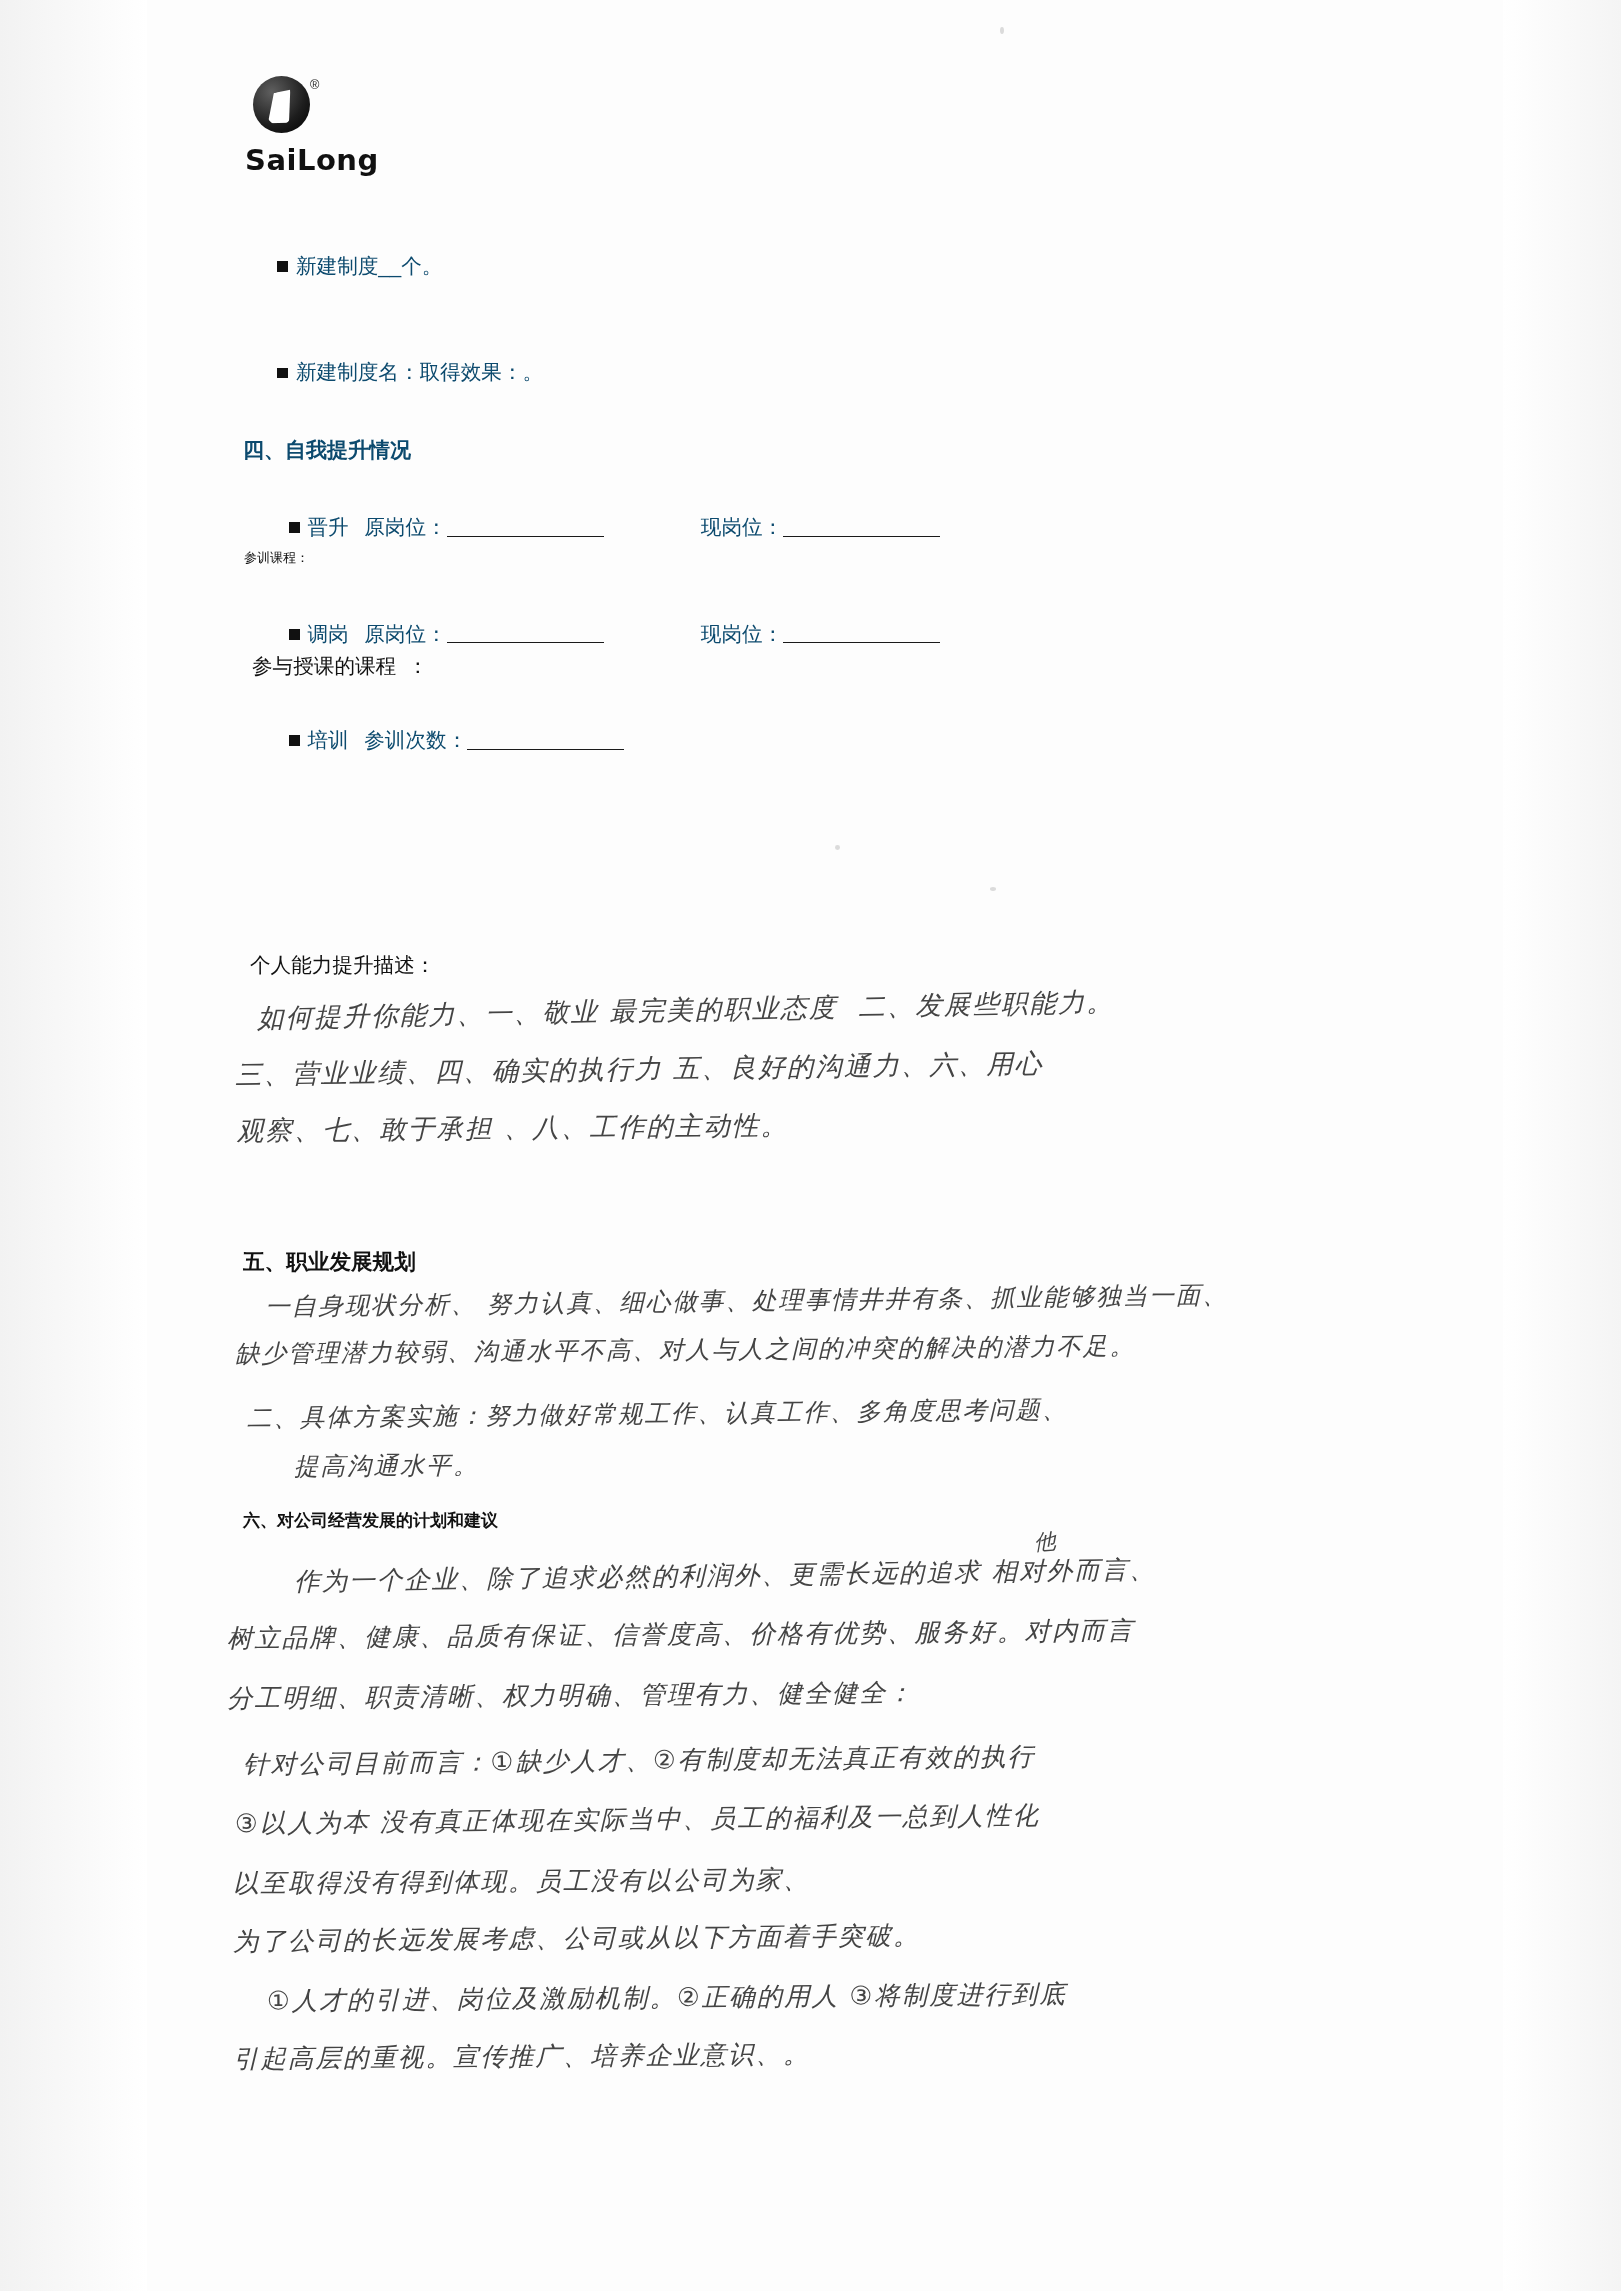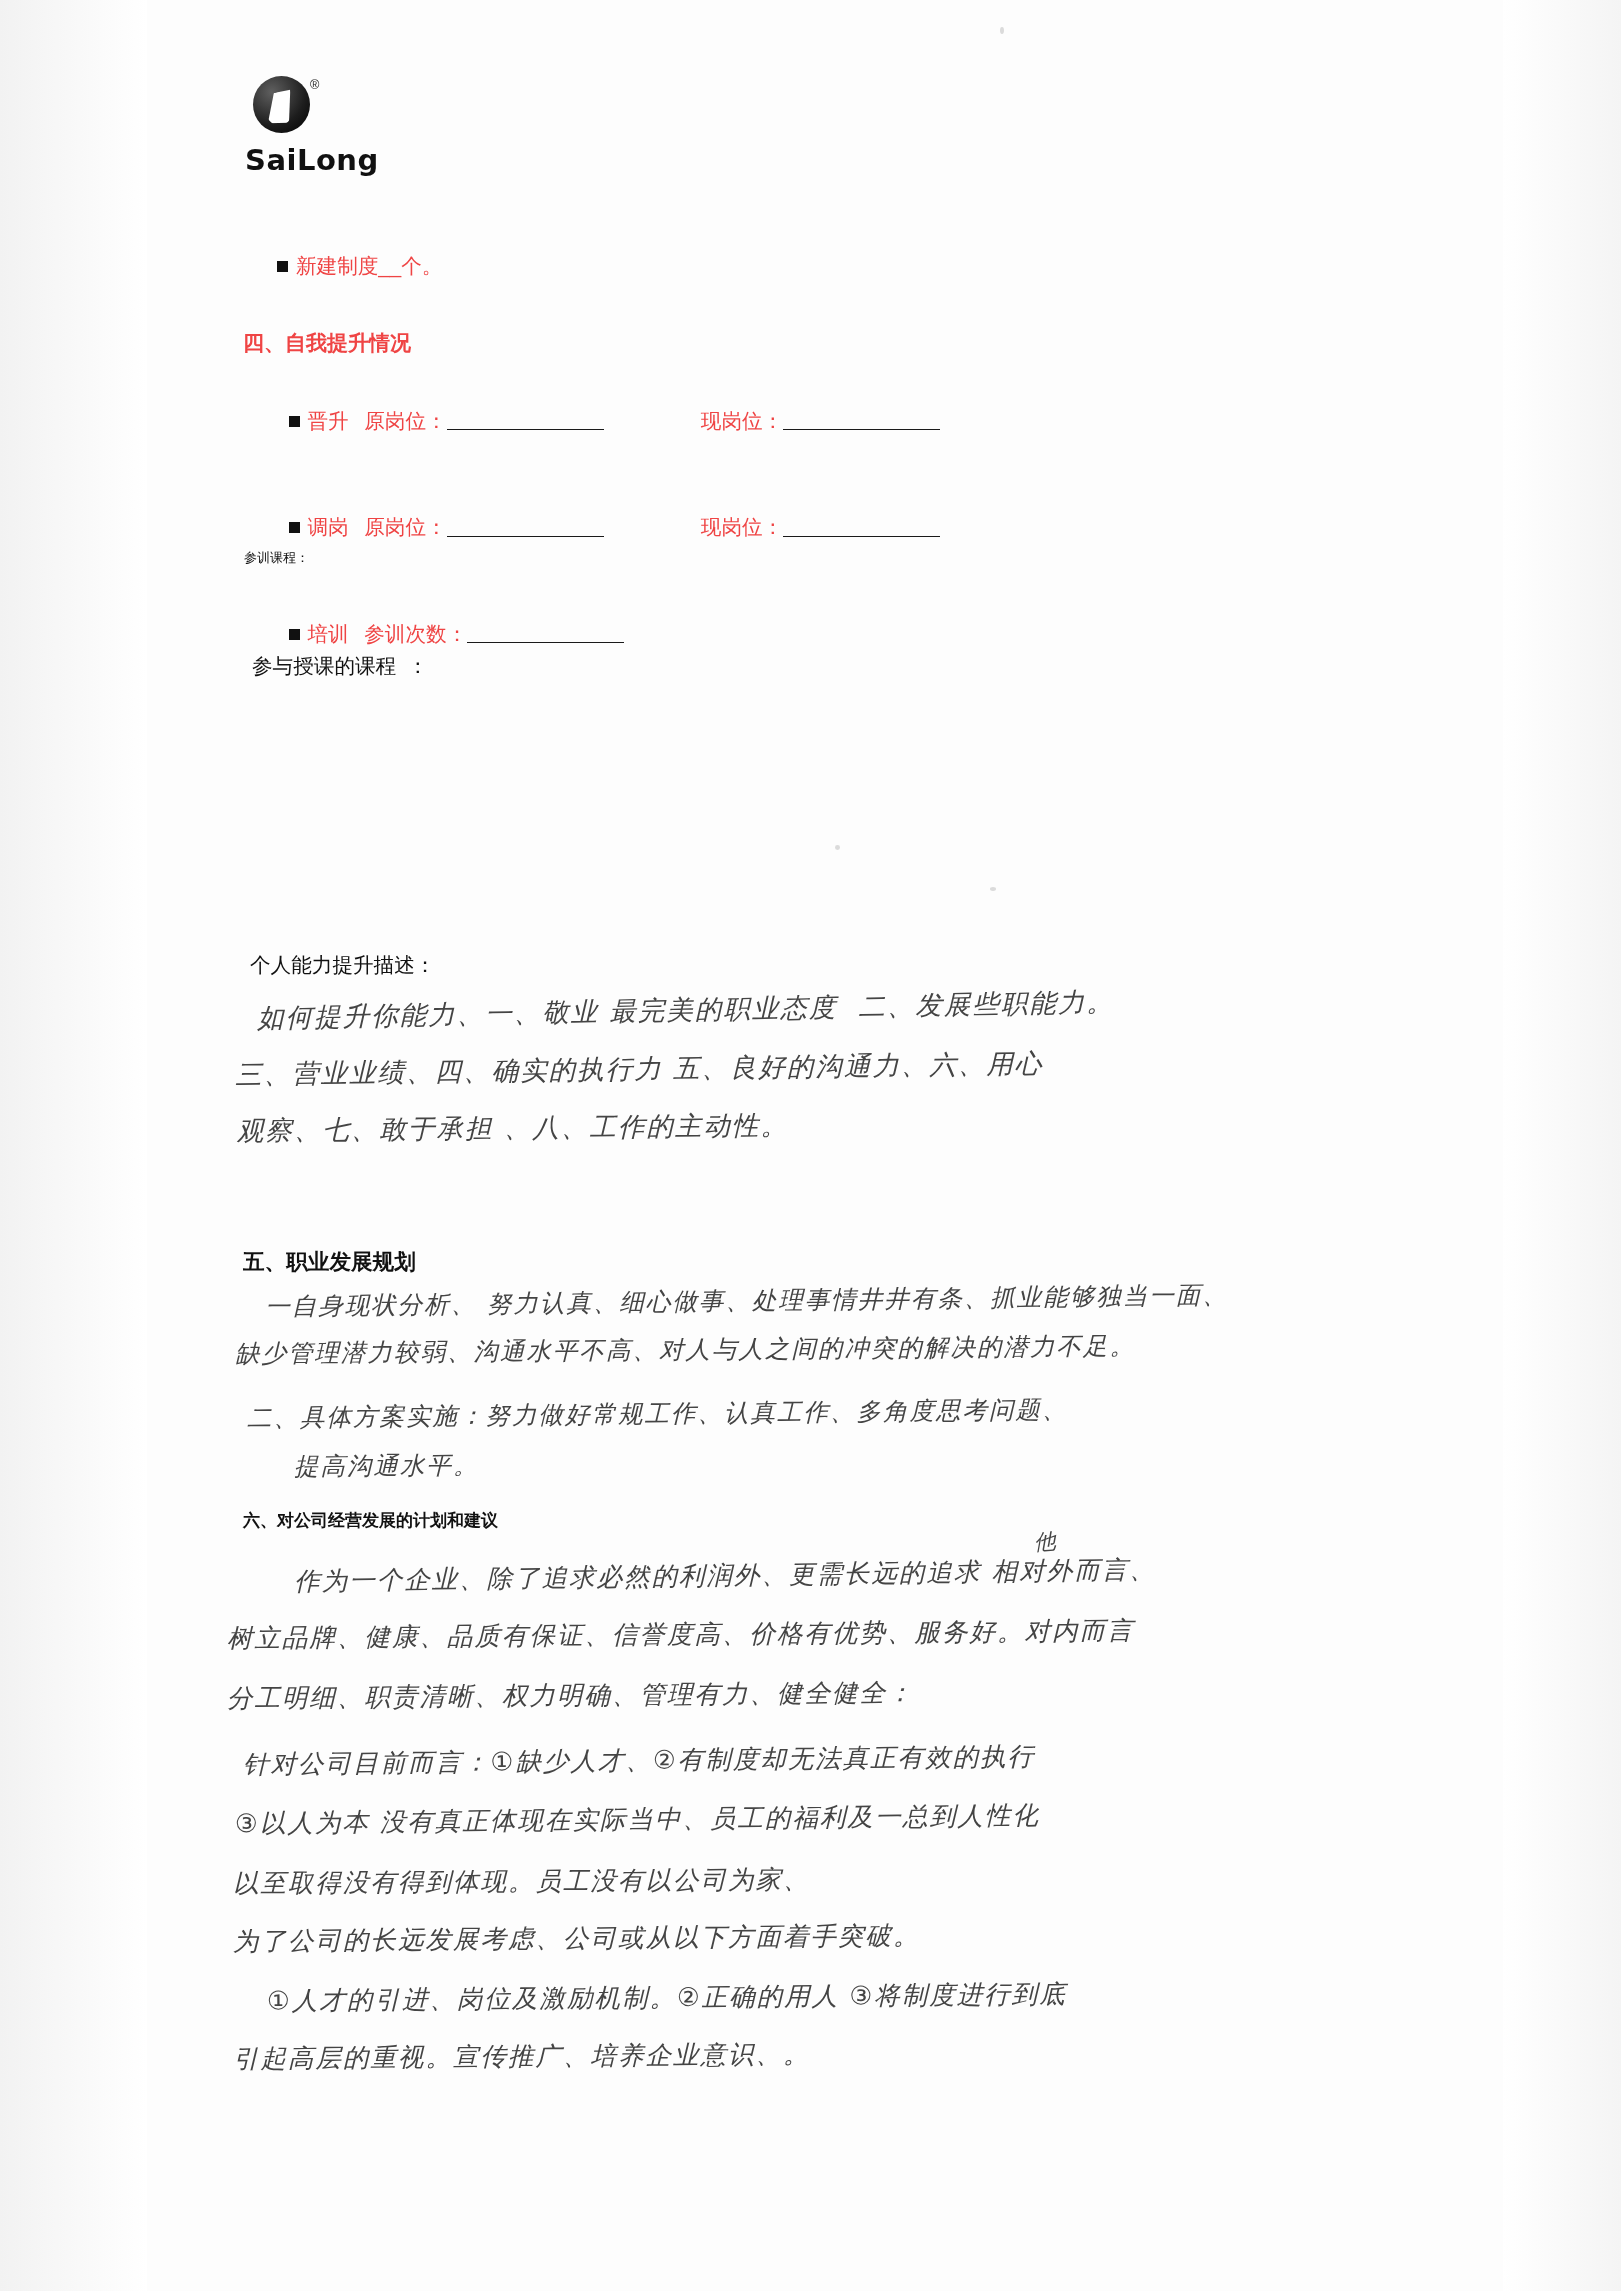--- a/index.html
+++ b/index.html
@@ -83,21 +83,21 @@
   }
 
   
   .doc {
     position: absolute;
     left: 243px;
     top: 218px;
     width: 1157px;
     font-size: 20.6px;
     line-height: 1.55;
-    color: #ef4444;
+    color: #0c4a6e;
   }
   .line {
     margin: 0 0 10.8px 0;
     white-space: pre;
   }
   .bullet {
     display: inline-block;
     width: 10.8px;
     height: 10.8px;
     background: #111;
@@ -183,20 +183,23 @@
       <div class="logo-swoosh"></div>
       <div class="logo-reg">®</div>
     </div>
     <div class="logo-text">SaiLong</div>
   </div>
 
   <div class="doc">
     <p class="line">
       <span class="bullet"></span><span>新建制度__个。</span>
     </p>
+    <p class="line">
+      <span class="bullet"></span><span>新建制度名：取得效果：。</span>
+    </p>
 
     <p class="section-head">四、自我提升情况</p>
 
     <div class="row">
       <div class="col-a">
         <span class="bullet"></span><span class="label-gap">晋升</span><span>原岗位：</span><span class="fill"></span>
       </div>
       <div class="col-b">
         <span>现岗位：</span><span class="fill"></span>
       </div>

